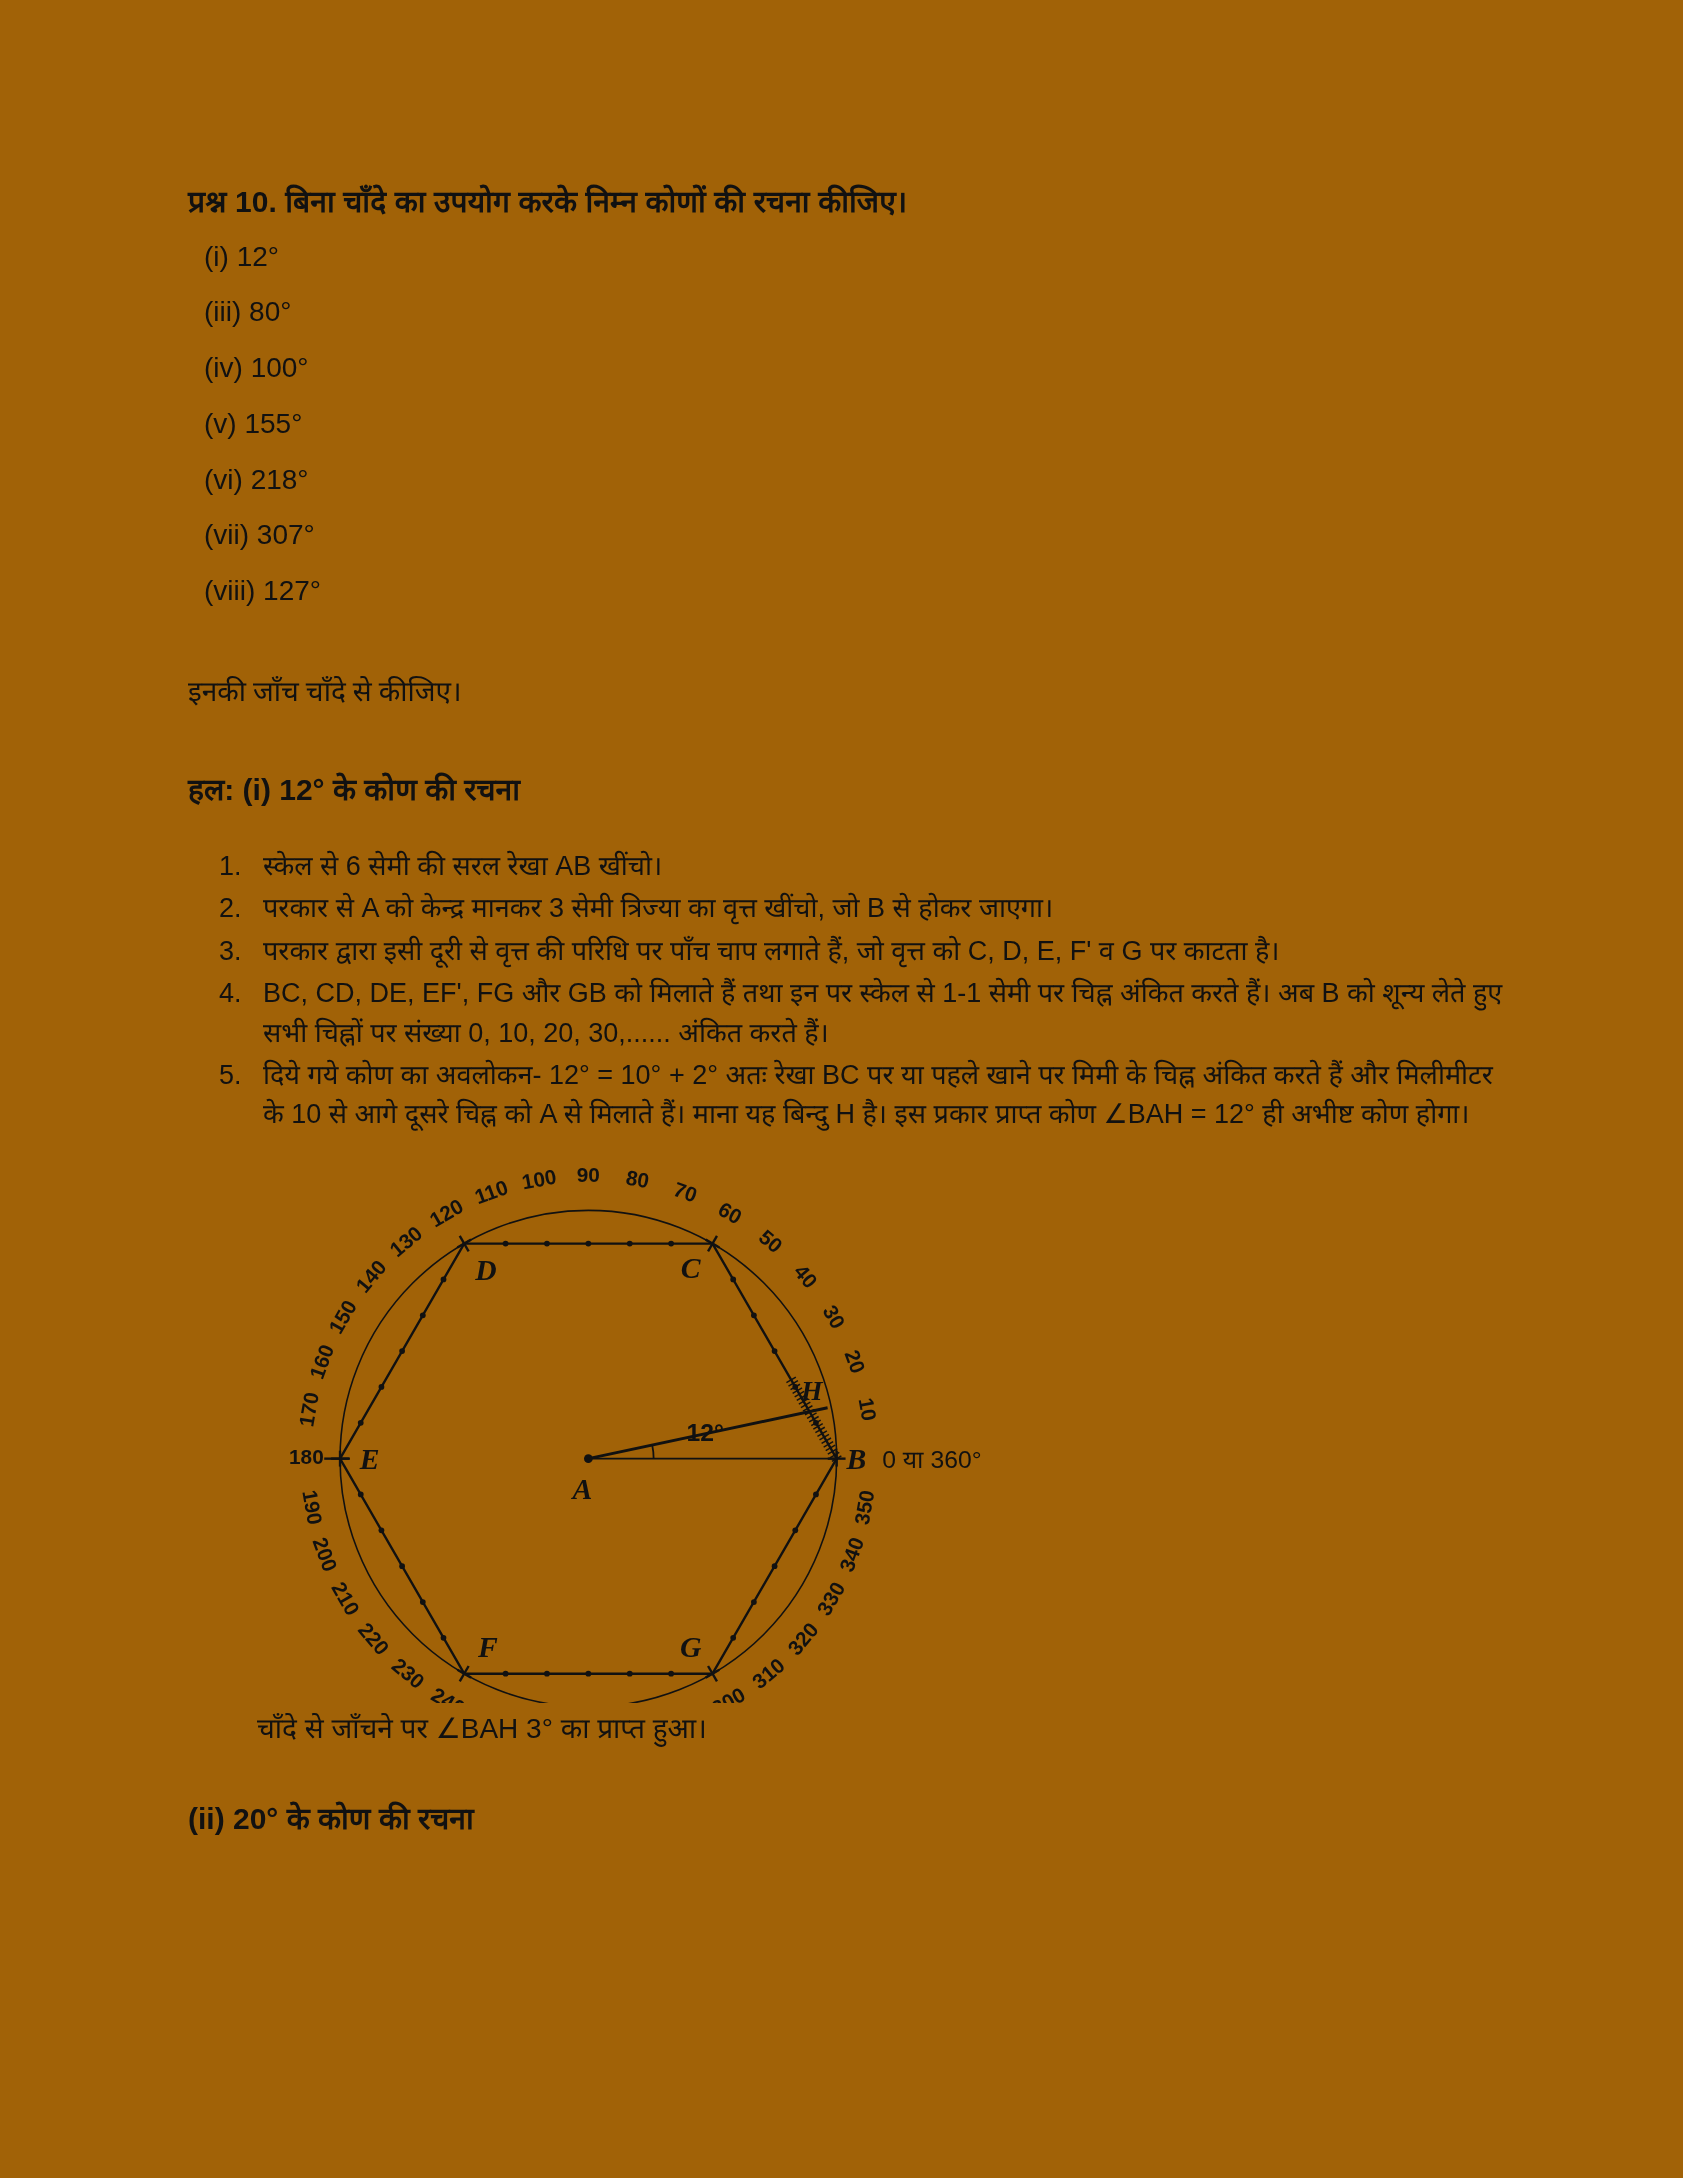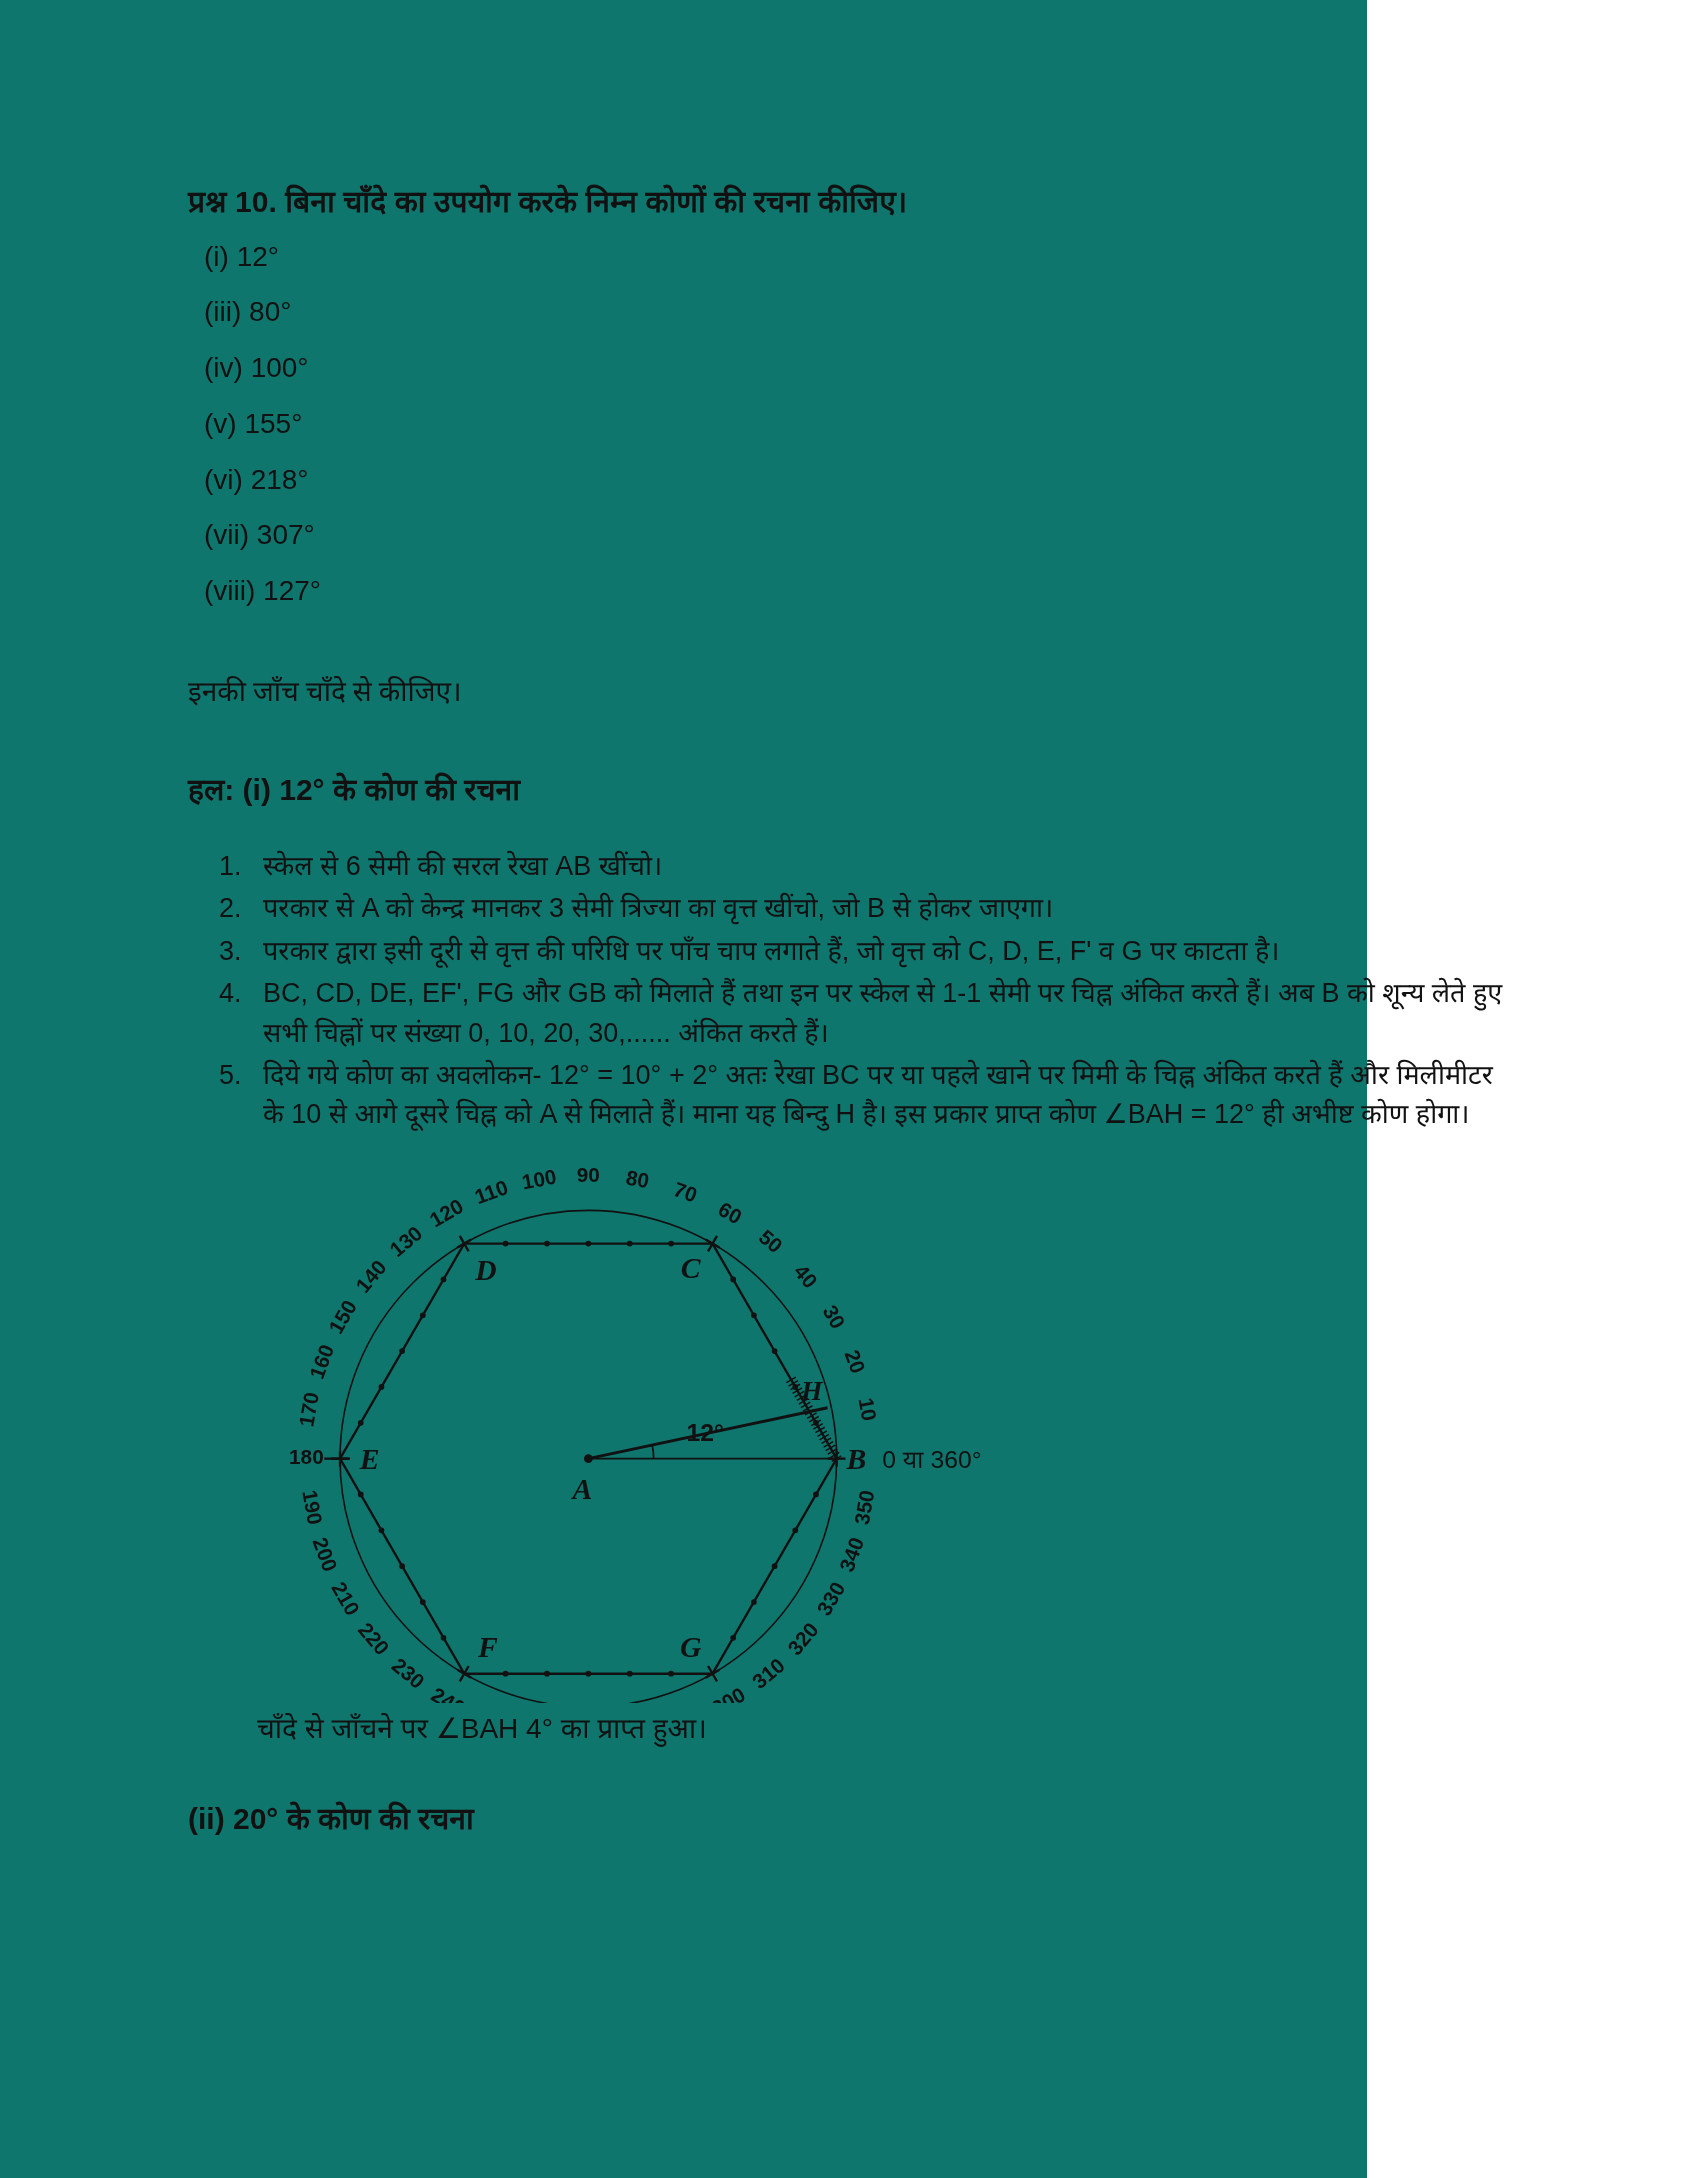--- a/index.html
+++ b/index.html
@@ -11,23 +11,23 @@
     width: 1683px;
     height: 2178px;
     font-family: "Liberation Sans", sans-serif;
     color: #111111;
     position: relative;
     overflow: hidden;
   }
   .page {
     position: absolute;
     left: 0; top: 0;
-    width: 1367px;
+    width: 1683px;
     height: 2178px;
-    background: #0f766e;
+    background: #a16207;
   }
   .content {
     position: absolute;
     left: 188px;
     top: 183px;
     width: 1327px;
   }
   .q-title {
     font-size: 30px;
     font-weight: bold;
@@ -258,19 +258,19 @@
             <text x="302.4999999999999" y="506.372376349894" font-family="&quot;Liberation Serif&quot;, serif" font-size="30" font-style="italic" font-weight="bold" fill="#111111" text-anchor="middle" dominant-baseline="middle">F</text>
             <text x="507.5" y="506.3723763498941" font-family="&quot;Liberation Serif&quot;, serif" font-size="30" font-style="italic" font-weight="bold" fill="#111111" text-anchor="middle" dominant-baseline="middle">G</text>
           </g>
           <text x="398" y="347" font-family="&quot;Liberation Serif&quot;, serif" font-size="30" font-style="italic" font-weight="bold" fill="#111111" text-anchor="middle" dominant-baseline="middle">A</text>
           <text x="629.8323220674224" y="247.5969531206713" font-family="&quot;Liberation Serif&quot;, serif" font-size="28" font-style="italic" font-weight="bold" fill="#111111" text-anchor="middle" dominant-baseline="middle">H</text>
           <text x="522" y="289" font-family="&quot;Liberation Sans&quot;, sans-serif" font-size="25" font-weight="bold" fill="#111111" text-anchor="middle" dominant-baseline="middle">12°</text>
           <text x="701" y="316" font-family="&quot;Liberation Sans&quot;, sans-serif" font-size="25" fill="#111111" text-anchor="start" dominant-baseline="middle">0 या 360°</text>
         </svg>
     </div>
 
-    <p class="caption">चाँदे से जाँचने पर ∠BAH 4° का प्राप्त हुआ।</p>
+    <p class="caption">चाँदे से जाँचने पर ∠BAH 3° का प्राप्त हुआ।</p>
 
     <h2 class="next-head">(ii) 20° के कोण की रचना</h2>
 
   </div>
 </div>
 
 
 </body></html>

